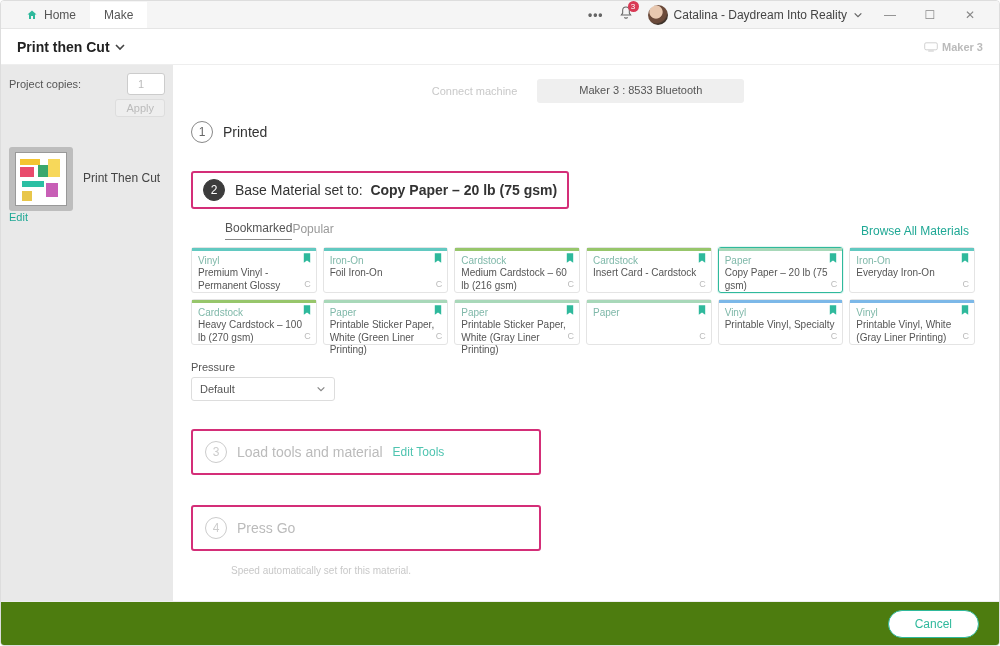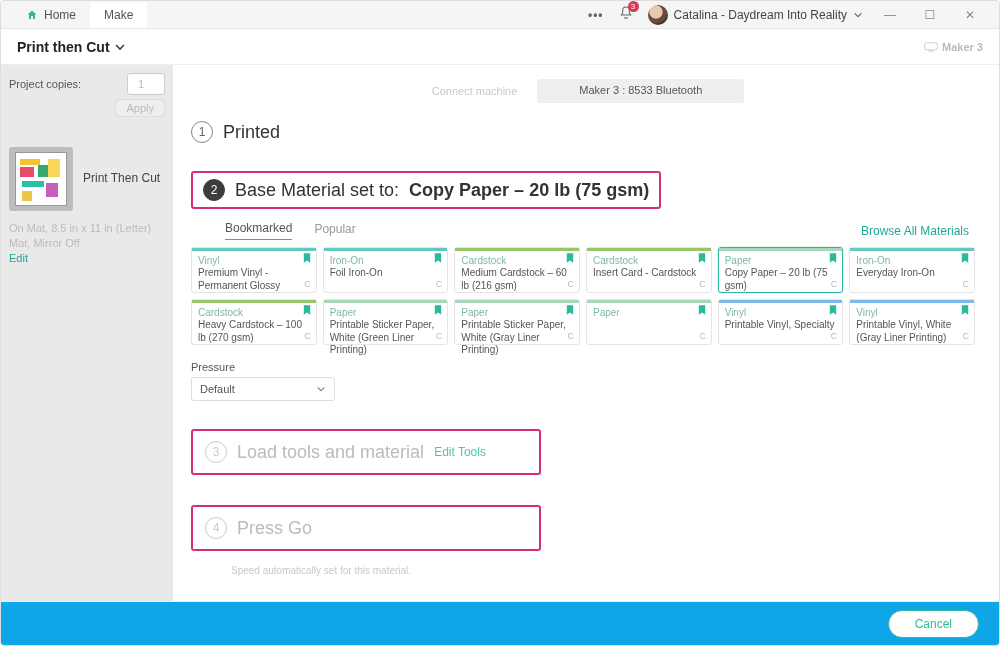--- a/index.html
+++ b/index.html
@@ -46,26 +46,26 @@
   .content { flex:1; padding: 10px 24px 10px 18px; overflow:auto; position:relative;}
   
   .connect-row { display:flex; gap:10px; justify-content:center; margin:4px 0 18px;}
   .connect-label { font-size:11px; color:#c8c8c8; padding:6px 10px;}
   .machine-pill { background:#efefef; border-radius:3px; padding:5px 42px; font-size:11px; color:#555; cursor:pointer;}
   
   .step { display:flex; align-items:center; gap:10px; margin-bottom:14px;}
   .step-circle { width:22px; height:22px; border-radius:50%; border:1.5px solid #888; display:flex; align-items:center; justify-content:center; font-size:12px; color:#666; background:#fff;}
   .step-circle.filled { background:#3c3c3c; color:#fff; border-color:#3c3c3c;}
   .step-circle.light { border-color:#ccc; color:#ccc;}
-  .step-title { font-size:18px; color:#333;}
+  .step-title { font-size:14px; color:#333;}
   .step-title.light { color:#bbb;}
   .highlight-box{ border:2px solid #d42e78; border-radius:3px; padding:6px 10px; display:inline-flex; align-items:center; gap:10px; margin-bottom:8px;}
   .hb-wide { width: 350px; padding:10px 12px;}
   
-  .mat-tabs { display:flex; gap:22px; border-bottom:1px solid transparent; margin:4px 0 6px 34px; font-size:12px; align-items:center;}
+  .mat-tabs { display:flex; border-bottom:1px solid transparent; margin:4px 0 6px 34px; font-size:12px; align-items:center;}
   .mat-tab { color:#999; cursor:pointer; padding-bottom:4px;}
   .mat-tab.active { color:#555; border-bottom:1px solid #888;}
   .browse-link { margin-left:auto; color:#1fa895; font-size:12px; cursor:pointer; margin-right:6px;}
   
   .cards { display:grid; grid-template-columns: repeat(6, 1fr); gap:6px; margin-left:0px; margin-top:6px;}
   .card { border:1px solid #e4e4e4; border-radius:3px; height:46px; padding:4px 6px 2px; position:relative; font-size:10px; background:#fff; cursor:pointer;}
   .card .topbar-c { height:3px; position:absolute; top:0; left:0; right:0;}
   .tc-teal{background:#62c9c1;} .tc-green{background:#97c66b;} .tc-mint{background:#a8d8b9;} .tc-blue{background:#7cb8e8;}
   .card .cat { font-size:10px; color:#7fb8a9; margin-top:3px;}
   .card .name { font-size:10px; color:#555; line-height:1.25; margin-top:1px;}
@@ -75,21 +75,21 @@
   .cicon { position:absolute; bottom:3px; right:5px; font-size:9px; color:#bbb;}
   
   .pressure { margin-top:16px;}
   .pressure-label { font-size:11px; color:#555; margin-bottom:4px;}
   .pressure-select { display:flex; justify-content:space-between; align-items:center; width:144px; border:1px solid #ddd; border-radius:3px; padding:5px 8px; font-size:11px; color:#555; cursor:pointer;}
   
   .helper-text{ font-size:10px; color:#c8c8c8; margin-left:40px; margin-top:6px;}
   .edit-tools{ color:#4fc4b0; font-size:12px; cursor:pointer;}
   
   
-  .footer { position:absolute; bottom:0; left:0; right:0; height:44px; border-top:1px solid #eee; display:flex; align-items:center; justify-content:flex-end; padding:0 20px; background:#0ea5e9;}
+  .footer { position:absolute; bottom:0; left:0; right:0; height:44px; border-top:1px solid #eee; display:flex; align-items:center; justify-content:flex-end; padding:0 20px; background:#4d7c0f;}
   .cancel-btn { border:1.5px solid #2fb99c; color:#2fb99c; background:#fff; padding:6px 26px; border-radius:18px; font-size:12px; cursor:pointer;}
 </style>
 </head>
 <body>
 
 <div class="topbar">
   <div class="top-tab">
     <svg class="home-icon" viewBox="0 0 24 24">
         <path fill="#2fb99c" d="M12 3l9 8h-3v9h-4v-6H10v6H6v-9H3z"></path>
       </svg>
@@ -149,21 +149,20 @@
           <span class="deco d1"></span>
             <span class="deco d2"></span>
             <span class="deco d3"></span>
             <span class="deco d4"></span>
             <span class="deco d5"></span>
             <span class="deco d6"></span>
         </div>
       </div>
       <div style="font-size:12px;color:#444;line-height:1.3;">Print Then Cut</div>
     </div>
-    <div class="mat-caption">On Mat, 8.5 in x 11 in (Letter) Mat, Mirror Off</div>
     <span class="edit-link">Edit</span>
   </div>
 
   <div class="content">
     <div class="connect-row">
       <span class="connect-label">Connect machine</span>
       <div class="machine-pill">Maker 3 : 8533 Bluetooth</div>
     </div>
 
     

